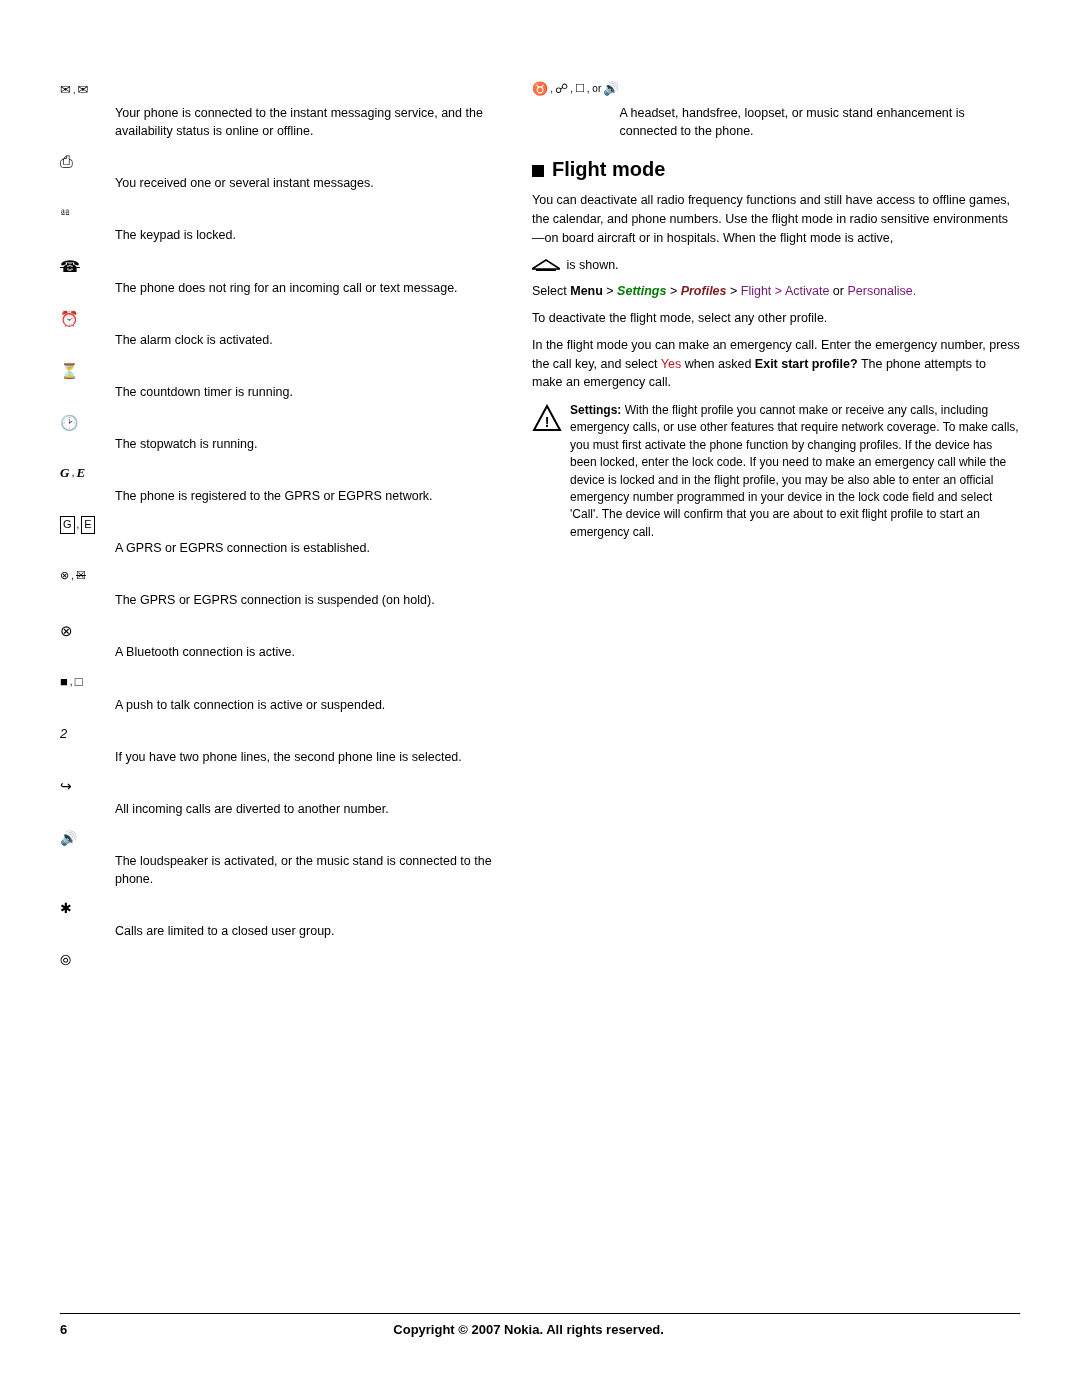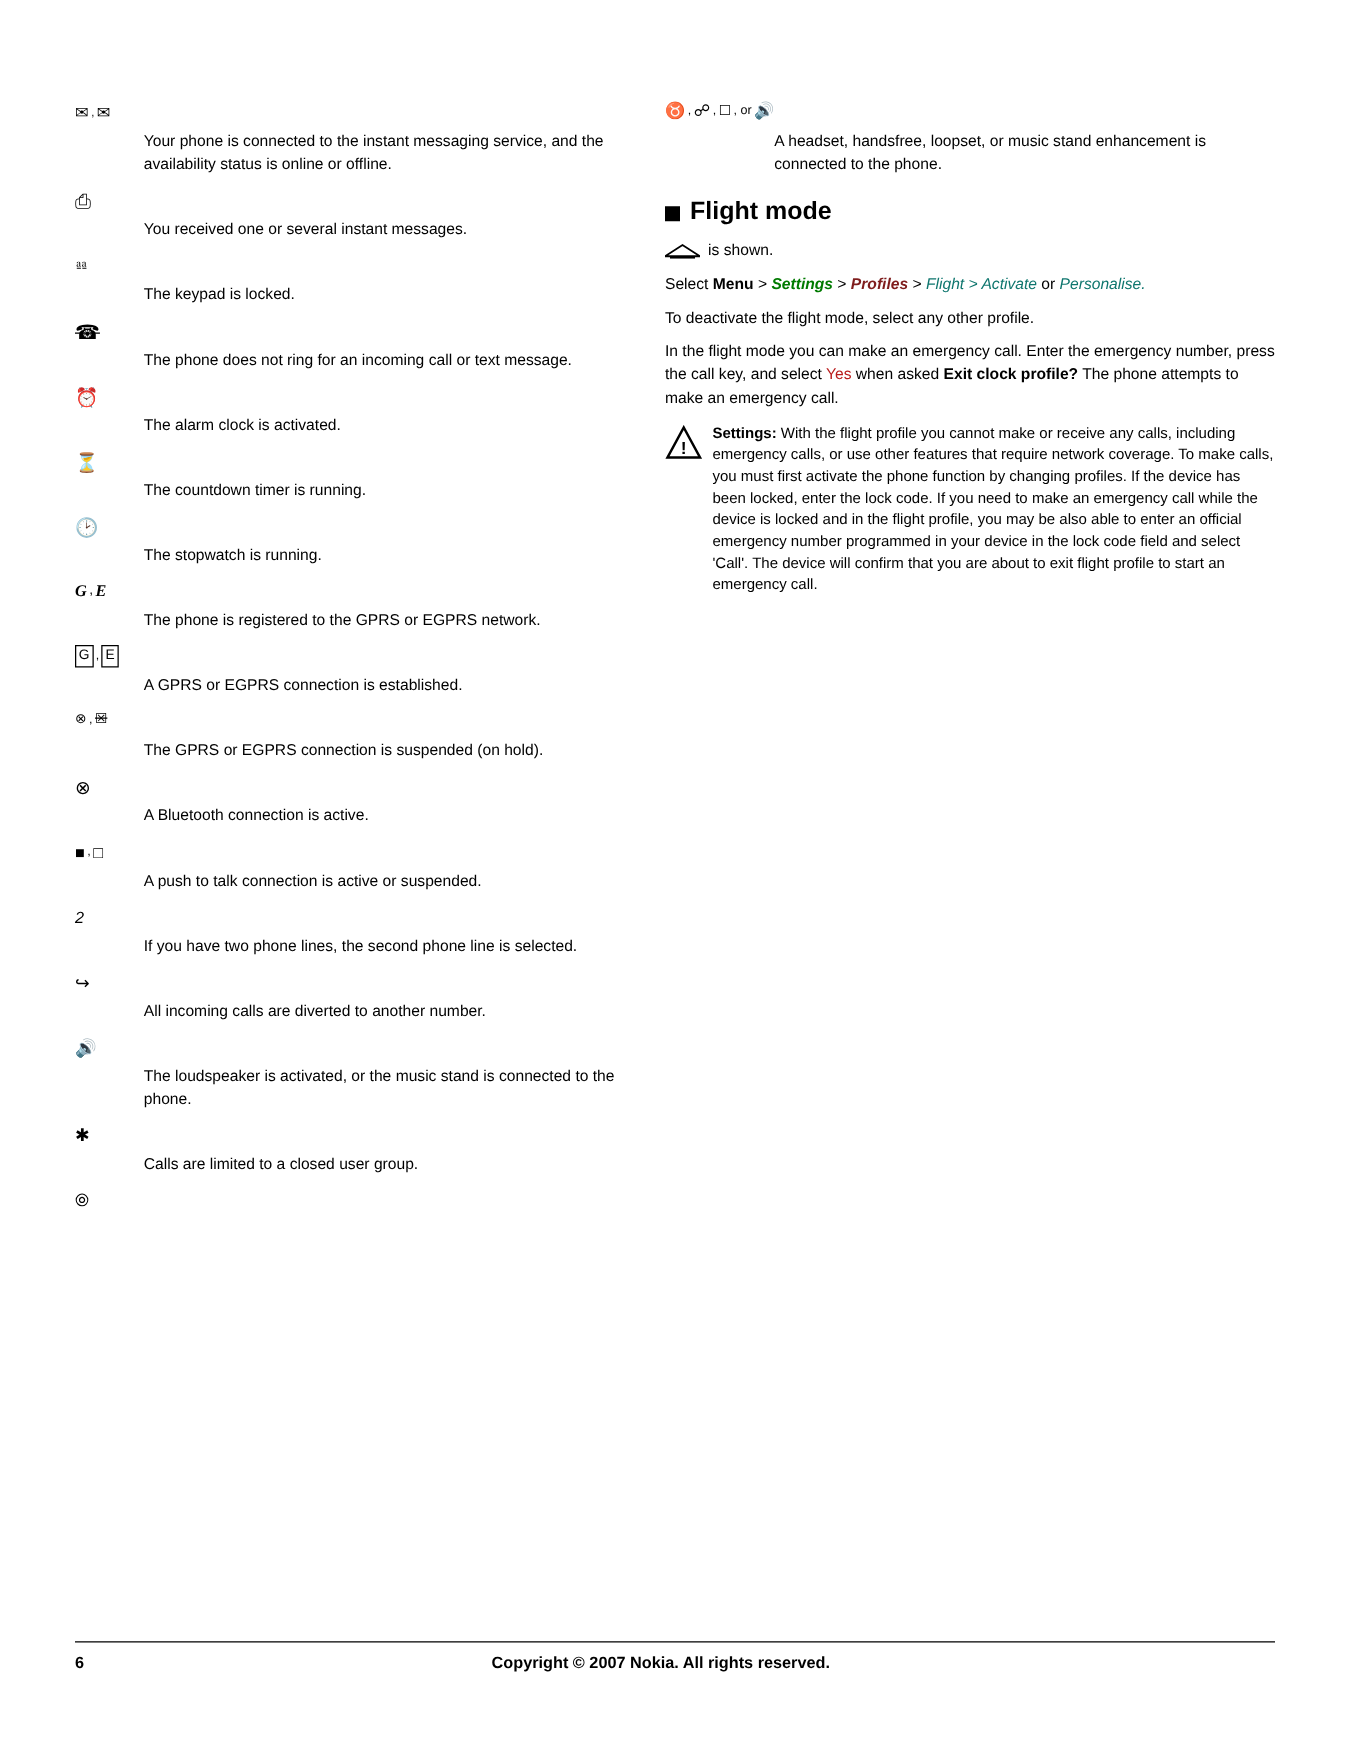--- a/index.html
+++ b/index.html
@@ -75,22 +75,21 @@
     .section-heading h2 {
       font-size: 20px;
       font-weight: bold;
     }
     .flight-body p {
       font-size: 12.5px;
       line-height: 1.5;
       margin-bottom: 8px;
     }
     .flight-body .green-link {
-      color: #0f766e;
-      font-style: italic;
+      color: #701a75;
     }
     .flight-body strong {
       font-weight: bold;
     }
     .flight-body .yes-link {
       color: #b91c1c;
       font-weight: normal;
     }
     .warning-box {
       display: flex;
@@ -284,37 +283,40 @@
       </div>
 
       <div class="section-heading">
         <div class="black-square"></div>
         <h2>Flight mode</h2>
       </div>
 
       <div class="flight-body">
 
         <p>
+          You can deactivate all radio frequency functions and still have access to offline games, the calendar, and phone numbers. Use the flight mode in radio sensitive environments—on board aircraft or in hospitals. When the flight mode is active,
+        </p>
+        <p>
           <svg width="28" height="12" viewBox="0 0 28 12" style="vertical-align:middle; margin-right:3px;">
             <polygon points="0,10 14,1 28,10" fill="none" stroke="#000" stroke-width="1.5"></polygon>
             <rect x="4" y="10" width="20" height="2" fill="#000"></rect>
           </svg>
           is shown.
         </p>
 
         <p>
           Select <strong>Menu</strong> &gt; <strong class="green-link" style="color:#007a00; font-style:italic;">Settings</strong> &gt; <strong class="green-link" style="color:#7f1d1d; font-style:italic;">Profiles</strong> &gt; <span class="green-link">Flight &gt; Activate</span> or <span class="green-link">Personalise.</span>
         </p>
 
         <p>
           To deactivate the flight mode, select any other profile.
         </p>
 
         <p>
-          In the flight mode you can make an emergency call. Enter the emergency number, press the call key, and select <span class="yes-link">Yes</span> when asked <strong>Exit clock profile?</strong> The phone attempts to make an emergency call.
+          In the flight mode you can make an emergency call. Enter the emergency number, press the call key, and select <span class="yes-link">Yes</span> when asked <strong>Exit start profile?</strong> The phone attempts to make an emergency call.
         </p>
 
 
         <div class="warning-box">
           <div class="warning-icon">
             <svg width="30" height="30" viewBox="0 0 30 30">
               <polygon points="15,2 28,26 2,26" fill="#fff" stroke="#000" stroke-width="2"></polygon>
               <text x="15" y="23" text-anchor="middle" font-size="14" font-weight="bold" fill="#000">!</text>
             </svg>
           </div>

